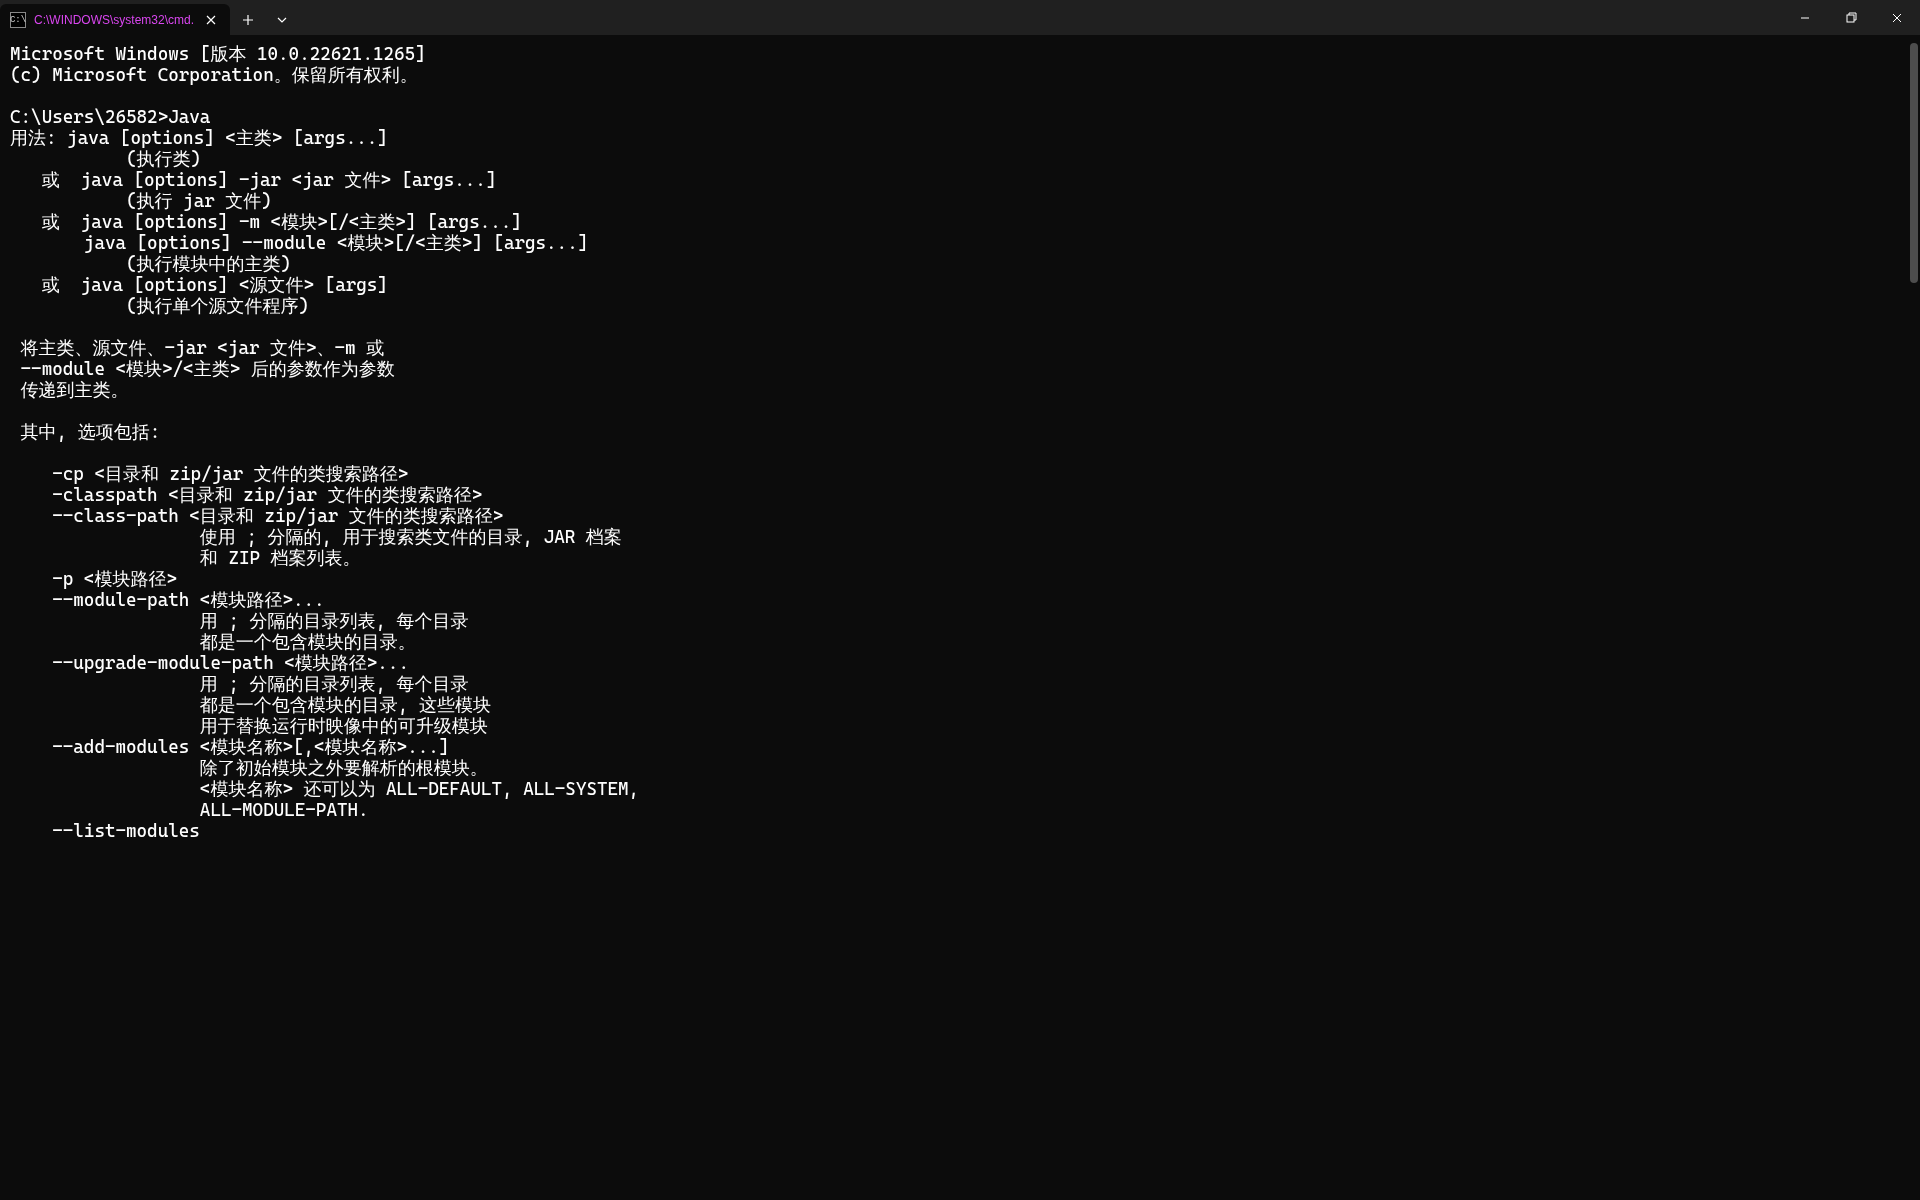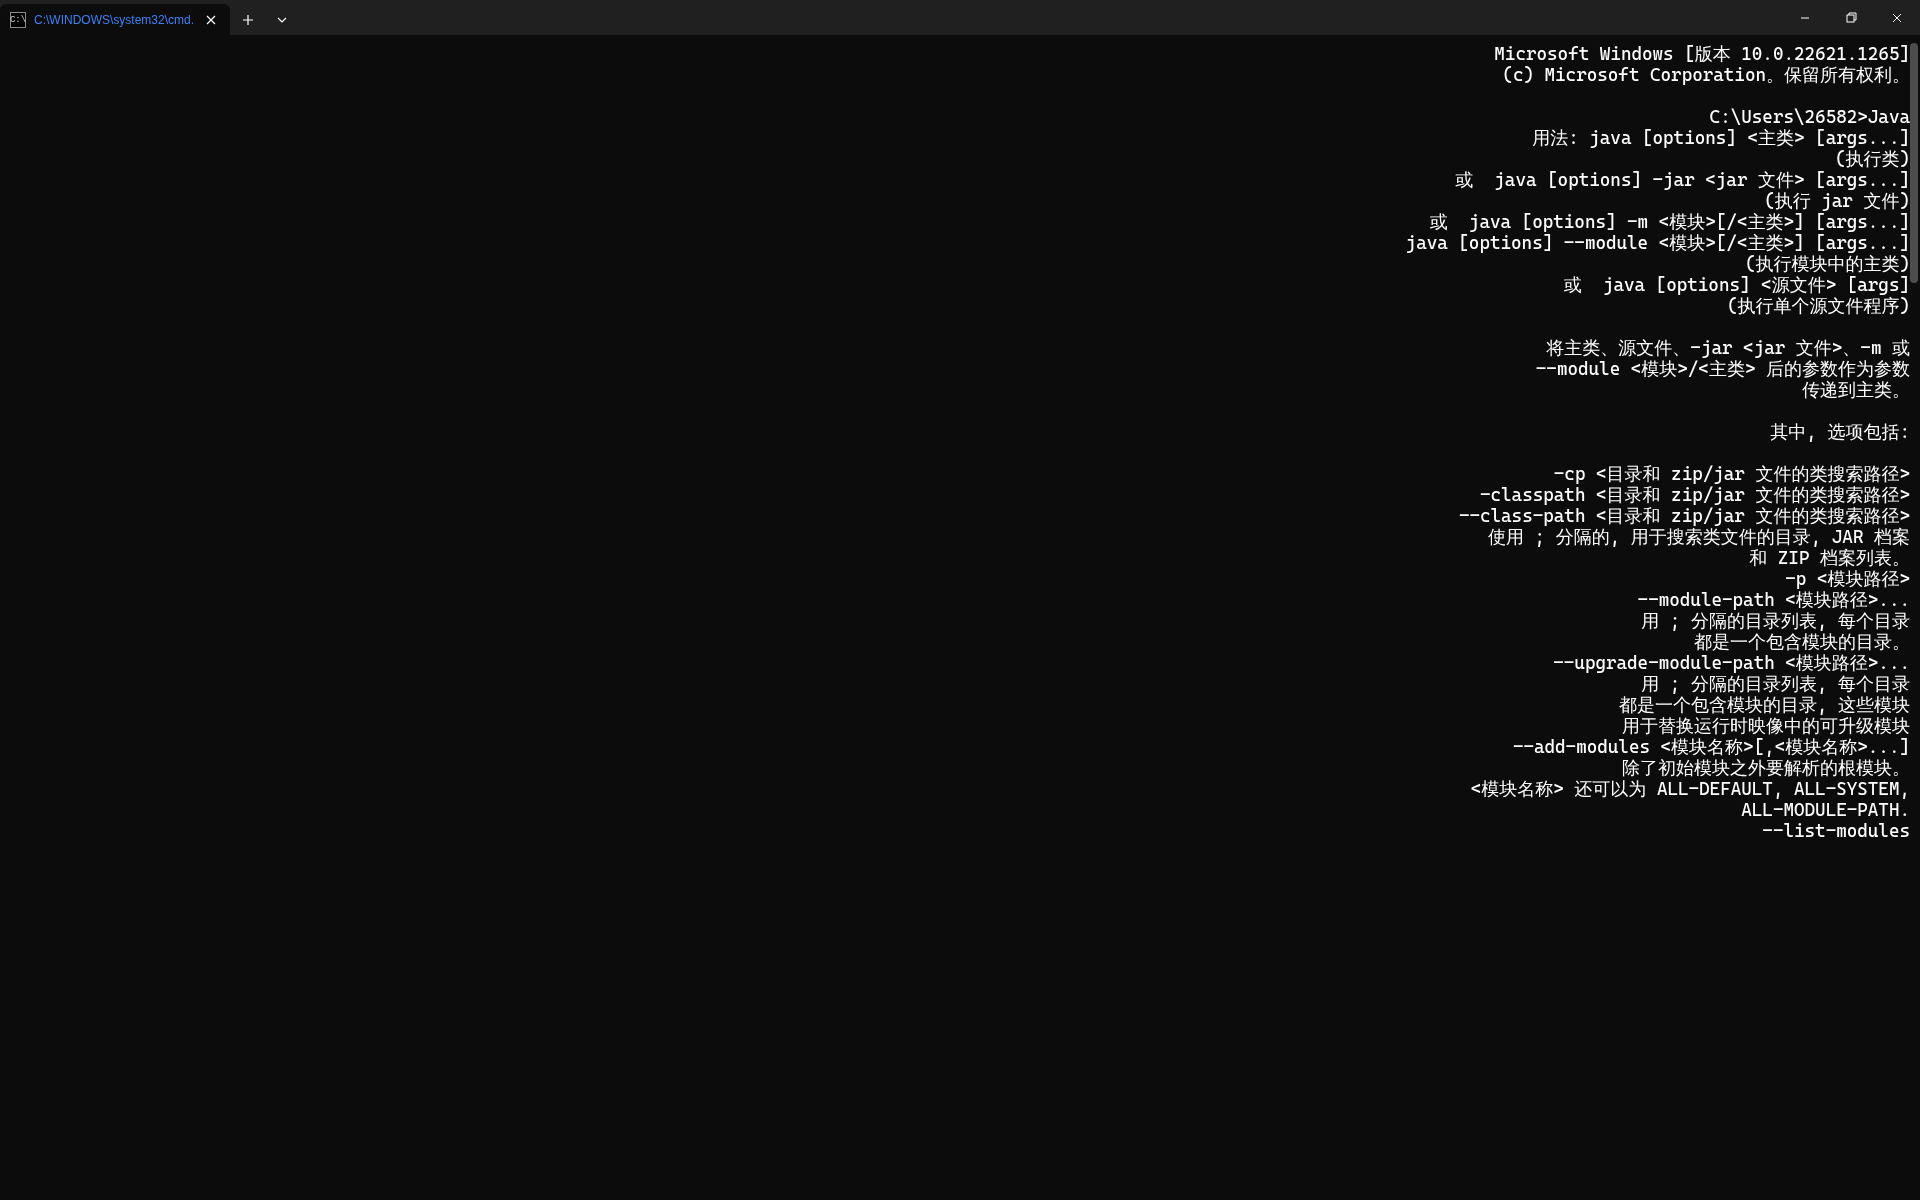--- a/index.html
+++ b/index.html
@@ -32,21 +32,21 @@
     border: 1px solid #888;
     display: flex;
     align-items: center;
     justify-content: center;
     font-size: 9px;
     color: #ccc;
     flex-shrink: 0;
   }
   
   .tab-title {
-    color: #3b82f6;
+    color: #d946ef;
     font-size: 12px;
     font-family: "Segoe UI", sans-serif;
     white-space: nowrap;
     overflow: hidden;
     text-overflow: clip;
     flex: 1;
     min-width: 0;
   }
   
   .tab-close {
@@ -126,21 +126,20 @@
     border-radius: 4px;
   }
   
   pre.terminal-text {
     color: #ffffff;
     font-family: Consolas, "Cascadia Mono", monospace;
     font-size: 18px;
     line-height: 21px;
     white-space: pre;
     letter-spacing: 0;
-    text-align: right;
   }
   
   svg { display: block; }
 </style>
 </head>
 <body>
 
 <div class="titlebar">
   <div class="tab">
     <div class="cmd-icon">

